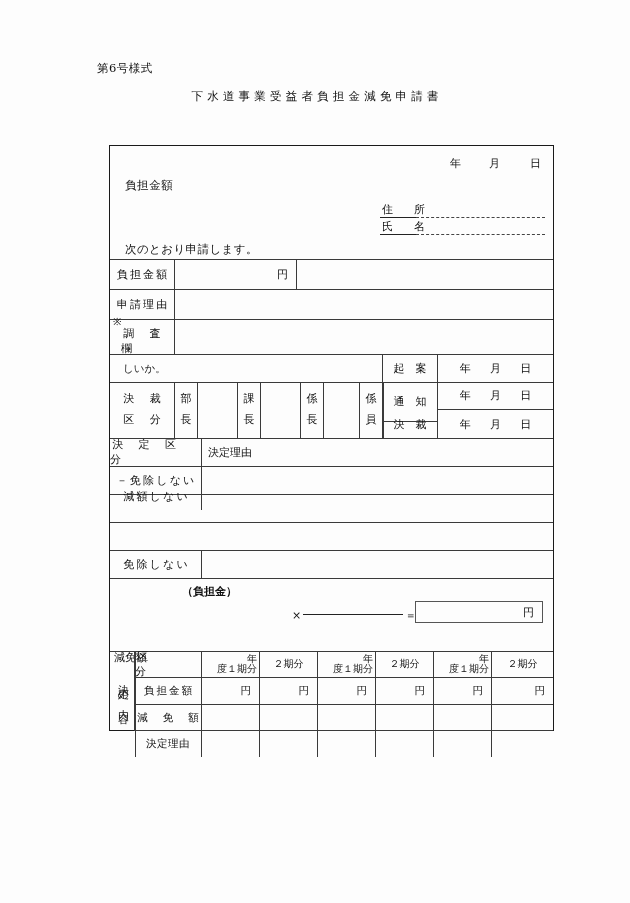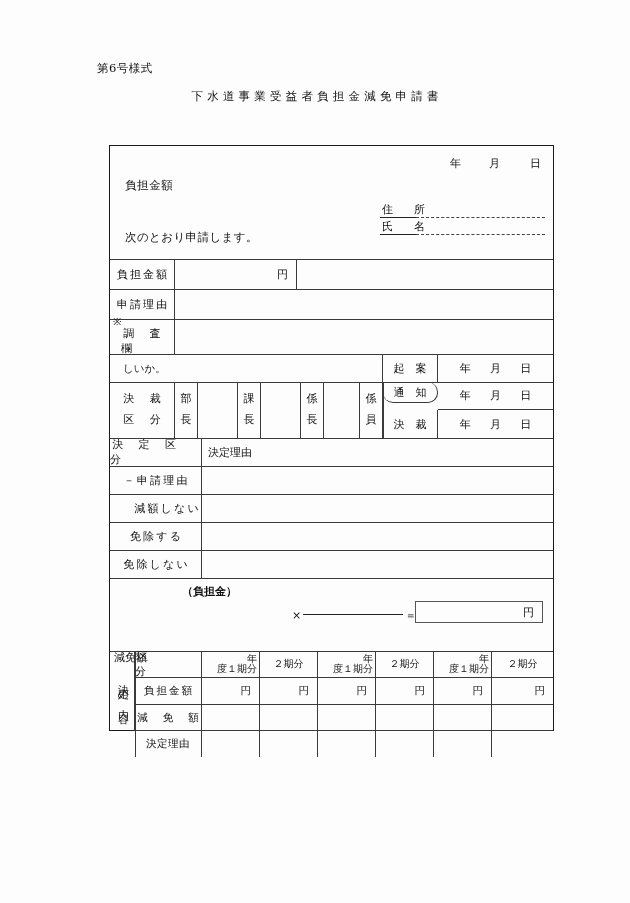--- a/index.html
+++ b/index.html
@@ -125,21 +125,21 @@
   }
   .app-dash {
     flex: 1;
     border-bottom: 1px dashed #444;
     height: 13px;
   }
 
   .apply-note {
     position: absolute;
     left: 15px;
-    top: 84px;
+    top: 96px;
     font-size: 11.5px;
     letter-spacing: 0.4px;
     white-space: nowrap;
   }
 
   
   .gcell {
     position: absolute;
     box-sizing: border-box;
     border-right: 1px solid #3a3a3a;
@@ -274,21 +274,21 @@
       <span>長</span>
     </div>
     <div class="gcell nb" style="left:214px; top:236px; width:36px; height:56px;"></div>
 
     <div class="gcell nb stack" style="left:250px; top:236px; width:23px; height:56px; line-height:1.9;">
       <span>係</span>
       <span>員</span>
     </div>
     <div class="gcell nb" style="left:273px; top:236px; width:0px; height:56px;"></div>
 
-    <div class="gcell center" style="left:273px; top:236px; width:55px; height:21px;border-radius:10px;">
+    <div class="gcell center" style="left:273px; top:236px; width:55px; height:40px;">
       <span>通　知</span>
     </div>
     <div class="gcell nr" style="left:328px; top:236px; width:115px; height:28px; justify-content:space-around; padding:0 12px;">
       <span>年</span>
       <span>月</span>
       <span>日</span>
     </div>
     <div class="gcell center nb" style="left:273px; top:264px; width:55px; height:28px;">
       <span>決　裁</span>
     </div>
@@ -301,34 +301,31 @@
     <div class="hline" style="left:0; top:292px; width:443px;"></div>
     <div class="gcell center nb" style="left:0; top:292px; width:92px; height:28px;">
       <span class="jspread2">決　定　区　分</span>
     </div>
     <div class="gcell nb nr" style="left:92px; top:292px; width:351px; height:28px; padding-left:6px;">
       <span>決定理由</span>
     </div>
 
     <div class="hline" style="left:0; top:320px; width:443px;"></div>
     <div class="gcell center nb" style="left:0; top:320px; width:92px; height:28px;">
-      <span class="jspread2">－申請理由</span>
+      <span class="jspread2">－免除しない</span>
     </div>
     <div class="gcell nb nr" style="left:92px; top:320px; width:351px; height:28px;"></div>
 
     <div class="hline" style="left:0; top:348px; width:443px;"></div>
-    <div class="gcell center nb" style="left:0; top:348px; width:92px; height:28px;justify-content:flex-end;">
+    <div class="gcell center nb" style="left:0; top:336px; width:92px; height:28px;">
       <span class="jspread2">減額しない</span>
     </div>
     <div class="gcell nb nr" style="left:92px; top:348px; width:351px; height:28px;"></div>
 
     <div class="hline" style="left:0; top:376px; width:443px;"></div>
-    <div class="gcell center nb" style="left:0; top:376px; width:92px; height:28px;">
-      <span class="jspread2">免除する</span>
-    </div>
     <div class="gcell nb nr" style="left:92px; top:376px; width:351px; height:28px;"></div>
 
     <div class="hline" style="left:0; top:404px; width:443px;"></div>
     <div class="gcell center nb" style="left:0; top:404px; width:92px; height:28px;">
       <span class="jspread2">免除しない</span>
     </div>
     <div class="gcell nb nr" style="left:92px; top:404px; width:351px; height:28px;"></div>
 
     <div class="hline" style="left:0; top:432px; width:443px;"></div>
 

